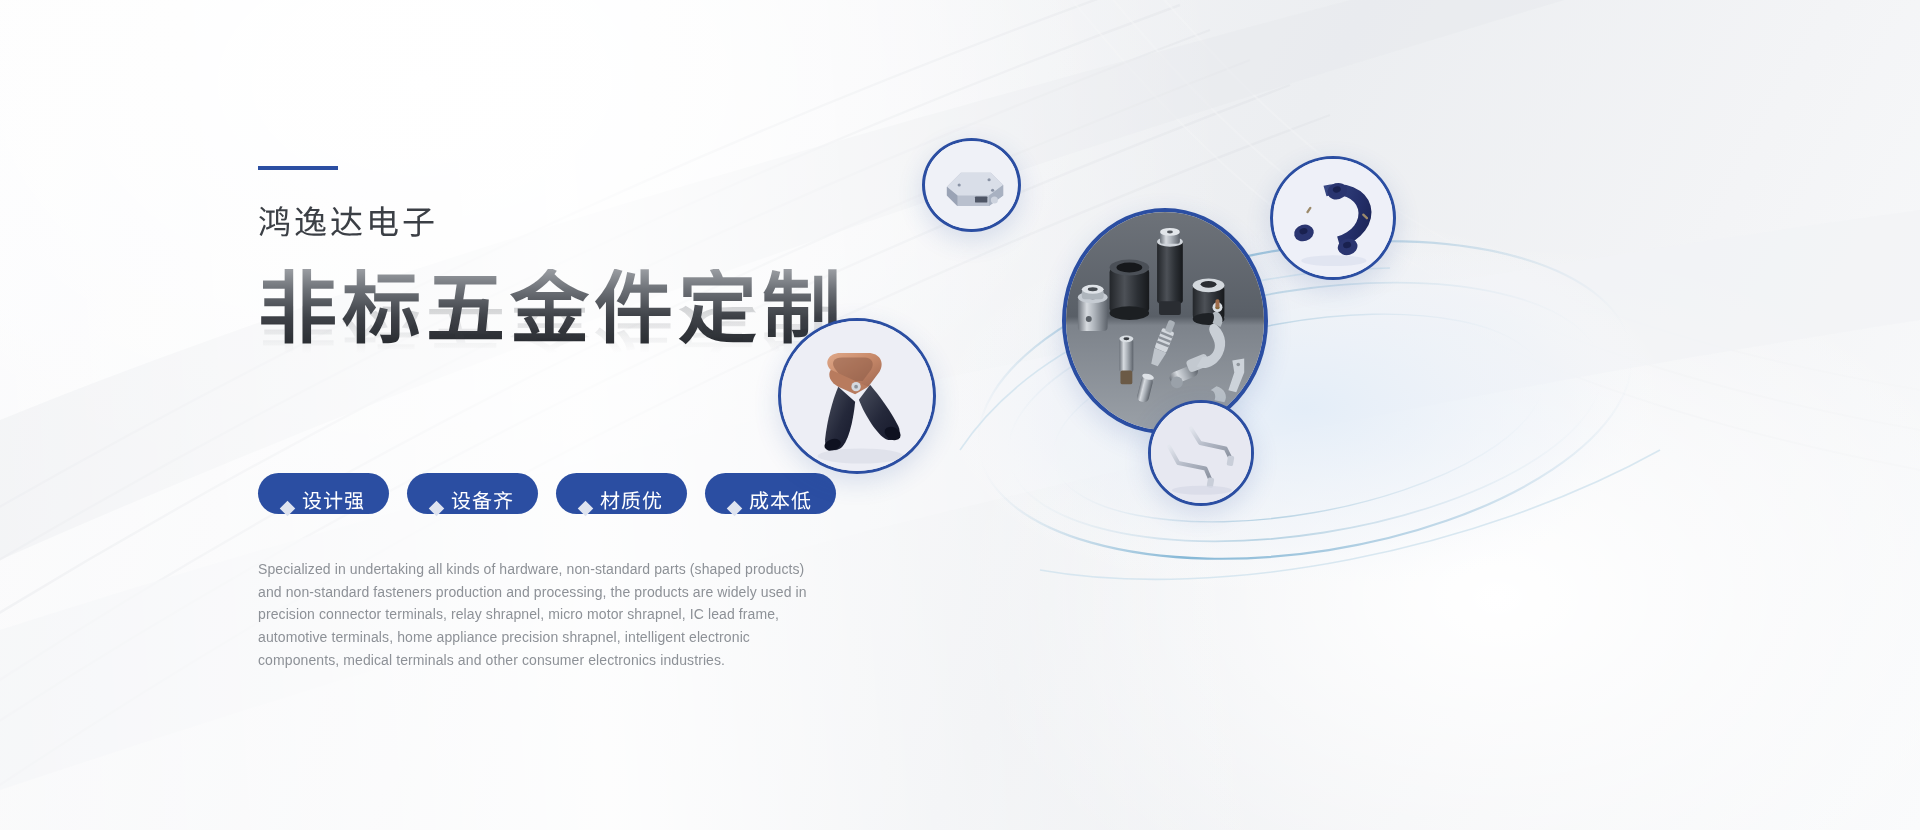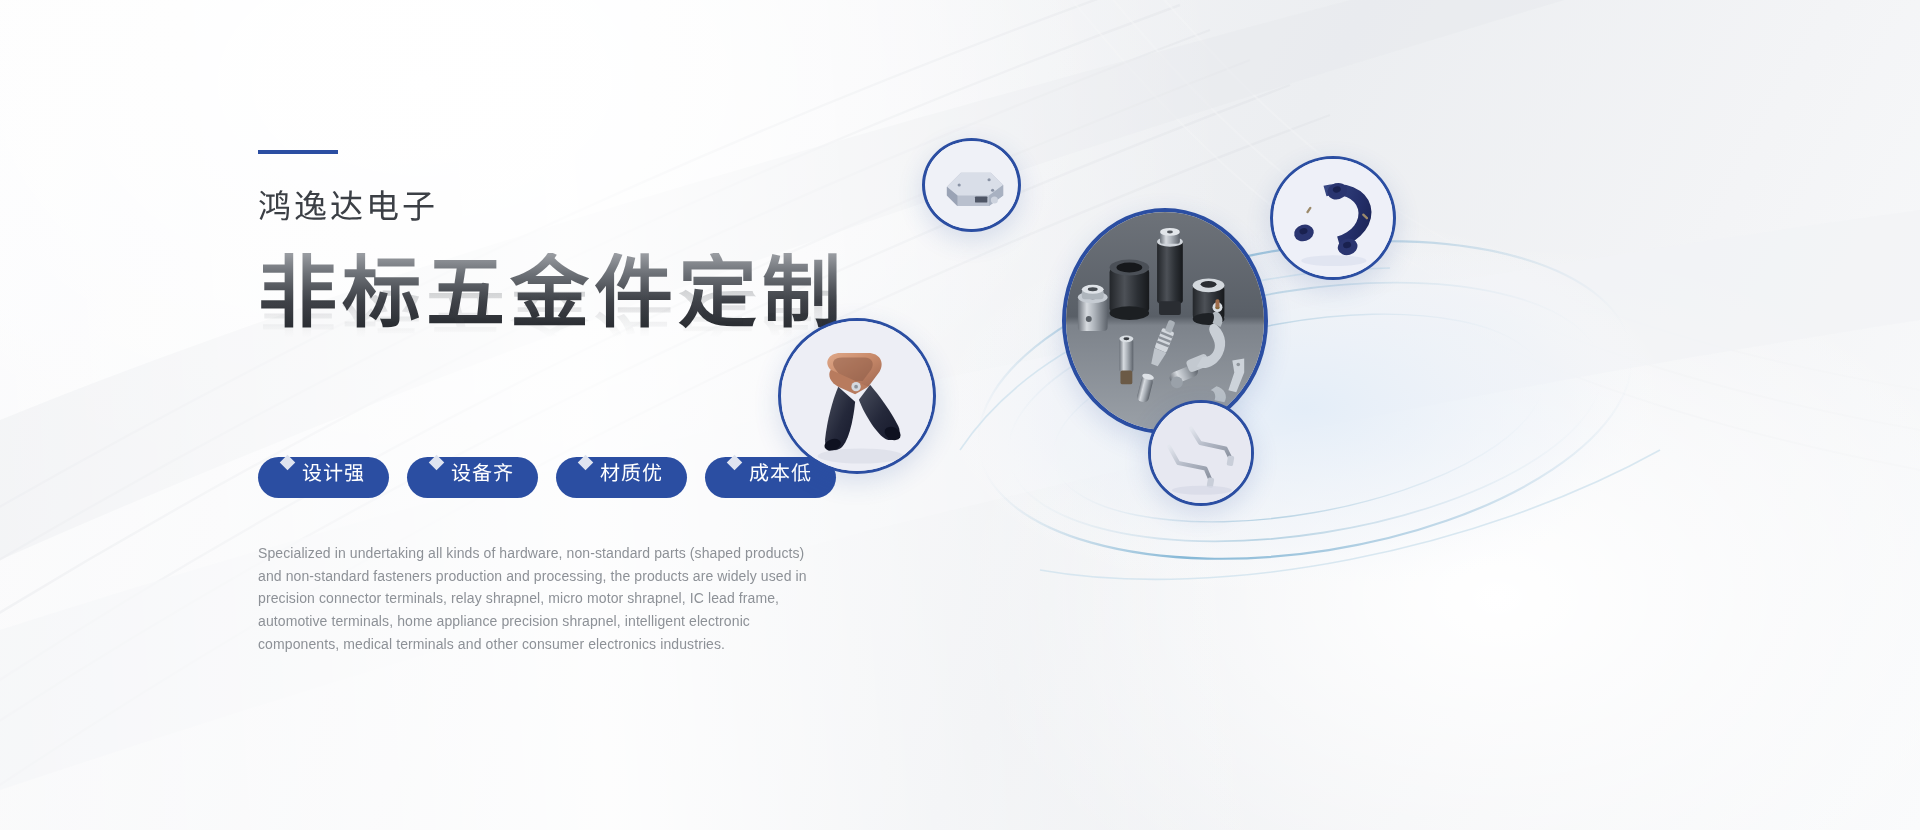--- a/index.html
+++ b/index.html
@@ -39,21 +39,21 @@
     height: 150%;
     background: linear-gradient(100deg, rgba(255,255,255,0) 0%, rgba(255,255,255,.85) 45%, rgba(255,255,255,0) 80%);
     transform: rotate(-14deg);
     pointer-events: none;
   }
 
   
   .content {
     position: absolute;
     left: 258px;
-    top: 150px;
+    top: 166px;
     width: 720px;
   }
 
   .accent-bar {
     width: 80px;
     height: 4px;
     background: #2b4ea2;
     margin-bottom: 36px;
   }
 
@@ -102,21 +102,21 @@
   }
 
   
   .pills {
     display: flex;
     gap: 18px;
     margin-top: 72px;
   }
   .pill {
     display: inline-flex;
-    align-items: flex-start;
+    align-items: flex-end;
     gap: 9px;
     height: 41px;
     padding: 0 24px;
     border-radius: 21px;
     background: #2b4ea2;
     color: #ffffff;
     font-size: 20px;
     letter-spacing: 1px;
     white-space: nowrap;
     cursor: pointer;

